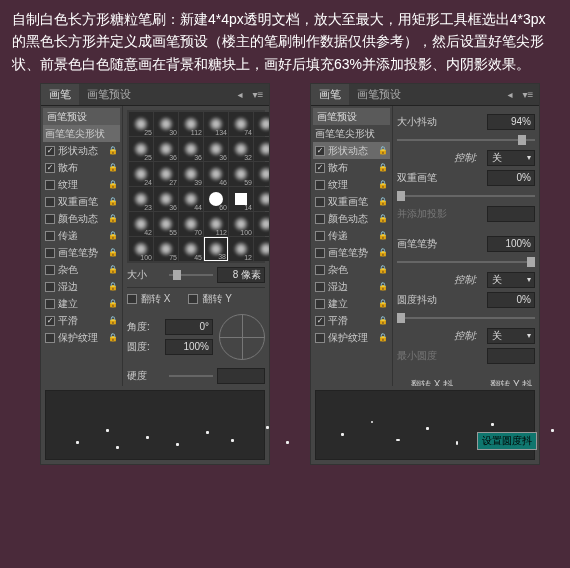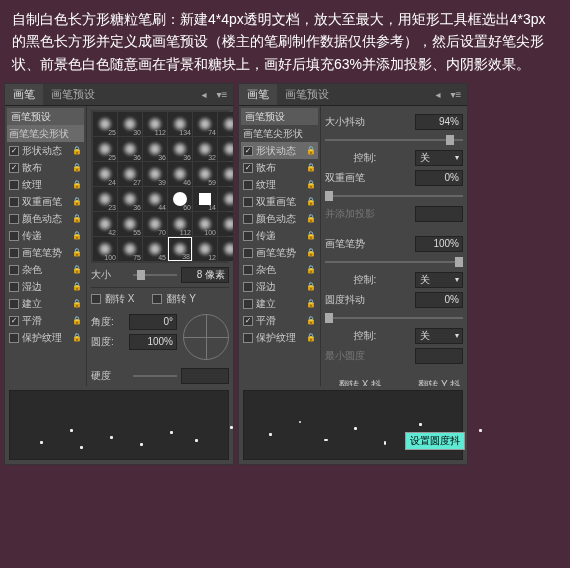--- a/index.html
+++ b/index.html
@@ -1,19 +1,19 @@
 <!DOCTYPE html>
 <html><head>
 <meta charset="utf-8">
 <style>
 * { margin: 0; padding: 0; box-sizing: border-box; font-family: "Microsoft YaHei", sans-serif; }
 body { background: #4a2a3a; width: 570px; height: 568px; overflow: hidden; }
 .instruction { color: #fff; font-size: 14px; line-height: 1.6; padding: 8px 12px; }
 .panels { display: flex; gap: 4px; padding: 0 4px; }
-.panel { background: #454545; width: 230px; font-size: 11px; color: #ccc; border: 1px solid #333; }
+.panel { background: #454545; width: 230px; font-size: 11px; color: #ccc; border: 1px solid #333; margin-left: 36px; }
 .panel-tabs { display: flex; background: #383838; height: 22px; border-bottom: 1px solid #222; align-items: center; }
 .tab { padding: 3px 8px; font-size: 11px; color: #aaa; }
 .tab.active { background: #454545; color: #ddd; }
 .panel-icons { margin-left: auto; display: flex; gap: 4px; padding-right: 4px; }
 .icon-btn { width: 14px; height: 14px; display: flex; align-items: center; justify-content: center; color: #aaa; font-size: 10px; }
 .panel-body { display: flex; height: 280px; }
 .sidebar { width: 82px; background: #454545; border-right: 1px solid #333; padding: 2px; }
 .side-item { display: flex; align-items: center; height: 17px; padding: 0 2px; gap: 3px; font-size: 10px; }
 .side-item.header { background: #5a5a5a; color: #ddd; padding-left: 4px; font-size: 10px; }
 .side-item.selected { background: #6a6a6a; }
@@ -23,34 +23,34 @@
 .content { flex: 1; padding: 4px; overflow: hidden; }
 .thumbs { display: grid; grid-template-columns: repeat(7, 1fr); gap: 1px; background: #3a3a3a; padding: 2px; }
 .thumb { width: 24px; height: 24px; background: #2a2a2a; position: relative; display: flex; align-items: center; justify-content: center; }
 .thumb .num { position: absolute; bottom: 0; right: 1px; font-size: 7px; color: #aaa; }
 .thumb.sel { border: 1px solid #fff; }
 .splat { width: 16px; height: 16px; background: radial-gradient(circle, #bbb 20%, transparent 70%); border-radius: 50%; filter: blur(1px); }
 .dot { width: 14px; height: 14px; background: #fff; border-radius: 50%; }
 .sq { width: 12px; height: 12px; background: #fff; }
 .ctrl-row { display: flex; align-items: center; margin: 4px 0; gap: 4px; font-size: 10px; }
 .ctrl-label { width: 38px; text-align: left; }
-.ctrl-label-r { flex: 1; text-align: center; padding-right: 6px; }
+.ctrl-label-r { flex: 1; text-align: right; padding-right: 6px; font-style: italic; }
 .slider { flex: 1; height: 12px; position: relative; }
 .slider-track { height: 2px; background: #666; position: absolute; top: 5px; left: 0; right: 0; }
 .slider-thumb { width: 8px; height: 10px; background: #aaa; position: absolute; top: 1px; }
 .val-box { width: 48px; height: 16px; background: #333; border: 1px solid #222; text-align: right; padding: 0 3px; font-size: 10px; color: #ddd; line-height: 14px; }
 .angle-ctrl { width: 46px; height: 46px; border: 1px solid #777; border-radius: 50%; position: relative; margin: 4px auto; }
 .angle-ctrl::before { content: ""; position: absolute; left: 0; right: 0; top: 50%; height: 1px; background: #777; }
 .angle-ctrl::after { content: ""; position: absolute; top: 0; bottom: 0; left: 50%; width: 1px; background: #777; }
 .select { background: #333; border: 1px solid #222; height: 16px; padding: 0 14px 0 4px; font-size: 10px; color: #ddd; position: relative; min-width: 48px; line-height: 14px; }
 .select::after { content: "▾"; position: absolute; right: 3px; top: 0; font-size: 8px; }
 .preview { height: 70px; background: #2a2a2a; margin: 4px; position: relative; border: 1px solid #222; }
 .pv-dot { position: absolute; width: 3px; height: 3px; background: #eee; border-radius: 1px; }
 .divider { height: 1px; background: #333; margin: 4px 0; }
-.tooltip { position: absolute; background: #5eead4; color: #000; font-size: 10px; padding: 1px 4px; border: 1px solid #999; right: 2px; top: 348px; z-index: 10; }
+.tooltip { position: absolute; background: #0f766e; color: #000; font-size: 10px; padding: 1px 4px; border: 1px solid #999; right: 2px; top: 348px; z-index: 10; }
 .small-gap { height: 6px; }
 </style>
 </head>
 <body>
 
 <div class="instruction">自制白色长方形糖粒笔刷：新建4*4px透明文档，放大至最大，用矩形工具框选出4*3px的黑色长方形并定义成画笔预设（楼主的笔刷制作数据仅供参考），然后设置好笔尖形状、前景色白色随意画在背景和糖块上，画好后填充63%并添加投影、内阴影效果。</div>
 
 <div class="panels">
 
 <div class="panel">
@@ -311,21 +311,21 @@
         <span class="val-box">8 像素</span>
       </div>
       <div class="divider"></div>
       <div class="ctrl-row">
         <span class="cb"></span>
         <span>翻转 X</span>
         <span style="width:10px"></span>
         <span class="cb"></span>
         <span>翻转 Y</span>
       </div>
-      <div style="display:flex;align-items:flex-start">
+      <div style="display:flex;align-items:center">
         <div style="flex:1">
           <div class="ctrl-row">
                 <span style="width:34px">角度:</span>
                 <span class="val-box">0°</span>
               </div>
           <div class="ctrl-row">
                 <span style="width:34px">圆度:</span>
                 <span class="val-box">100%</span>
               </div>
         </div>

